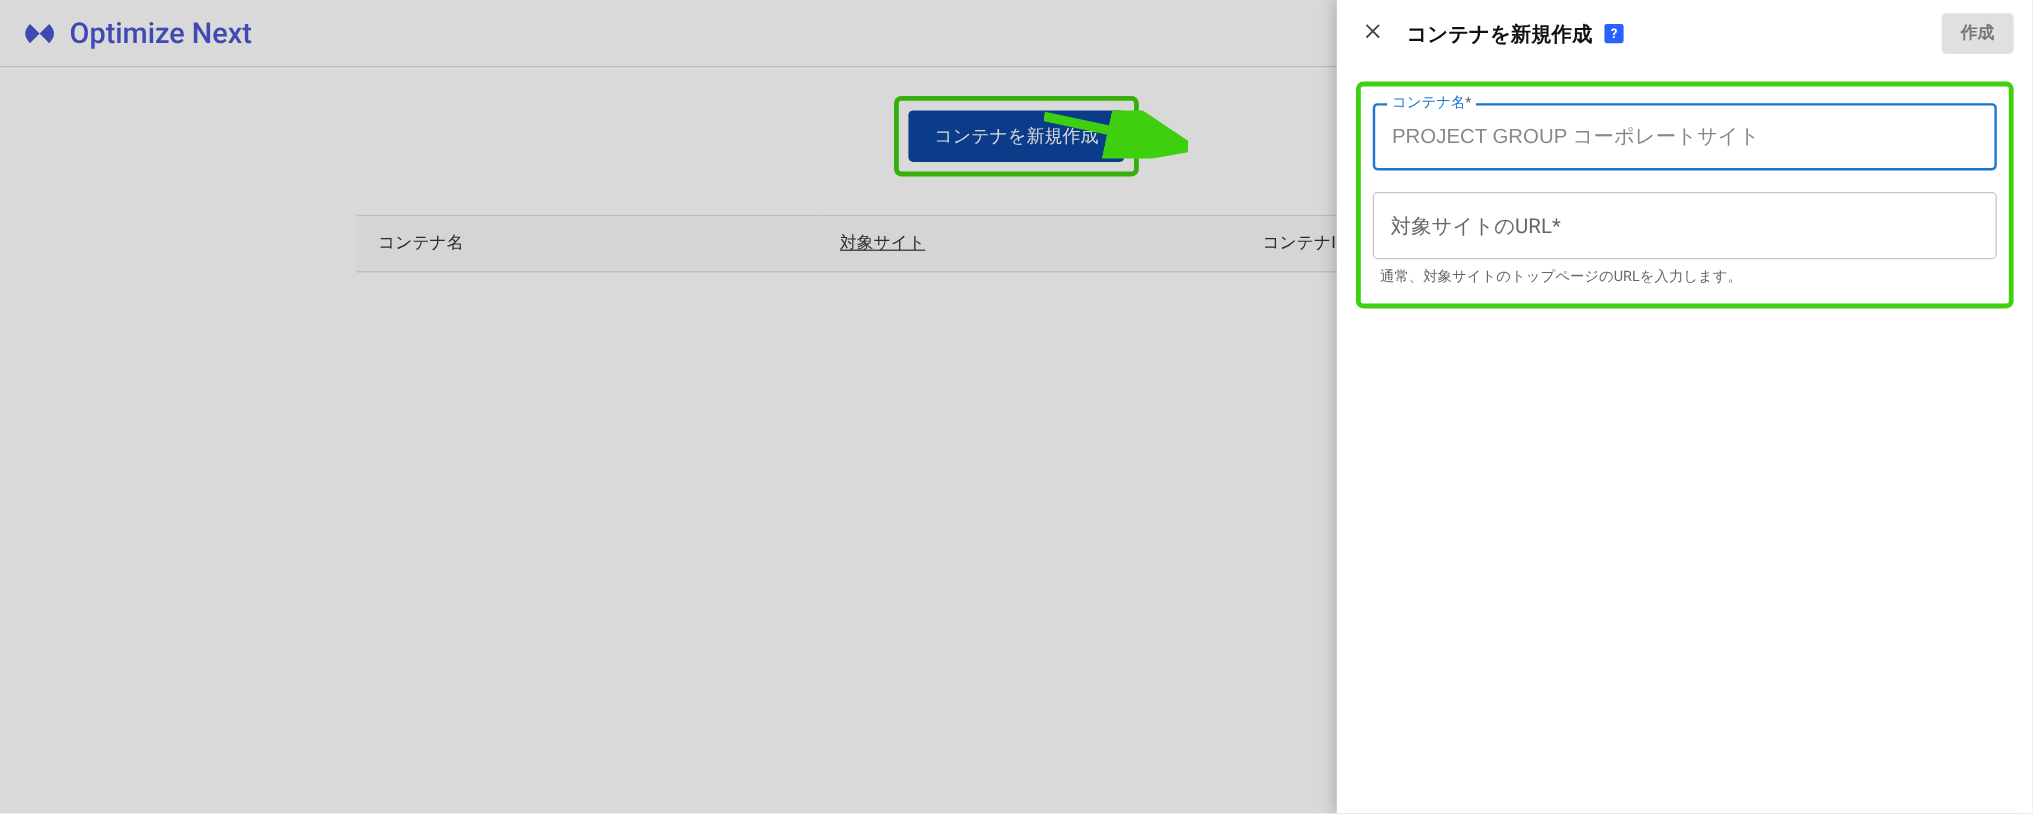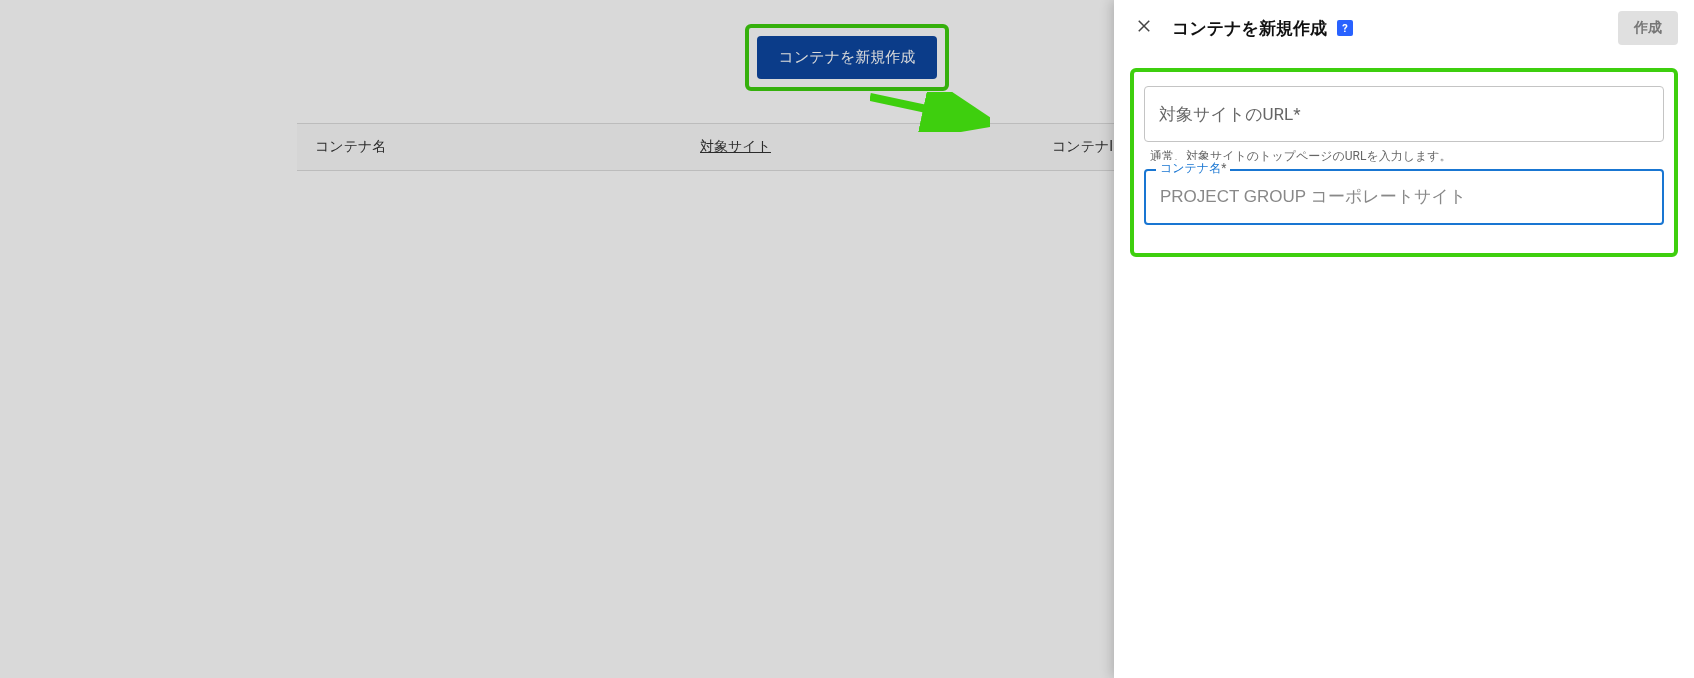--- a/index.html
+++ b/index.html
@@ -192,20 +192,29 @@
     .helper {
       font-size: 12px;
       color: #666;
       padding: 6px 6px 0 6px;
     }
   </style>
 </head>
 <body>
 
 <div class="background">
+  <div class="header">
+    <span class="logo-icon">
+      <svg viewBox="0 0 24 24" width="32" height="32">
+        <path fill="currentColor" d="M6 6 L12 12 L6 18 Q3 15 3 12 Q3 9 6 6 Z
+                                       M18 6 Q21 9 21 12 Q21 15 18 18 L12 12 Z"></path>
+      </svg>
+    </span>
+    <span class="logo-text">Optimize Next</span>
+  </div>
 
   <div class="main">
     <div class="new-button-wrapper">
       <span class="highlight-box-1">
         <button class="new-button">コンテナを新規作成</button>
       </span>
     </div>
 
     <table class="table">
       <thead>
@@ -236,32 +245,32 @@
         </svg>
     </span>
     <span class="panel-title">コンテナを新規作成</span>
     <span class="help-icon">?</span>
     <button class="create-button">作成</button>
   </div>
 
   <div class="panel-body">
     <div class="highlight-box-2">
 
+      <div class="field focused">
+        <span class="float-label">
+          <span>コンテナ名</span><span class="req">*</span>
+        </span>
+        <input class="input" type="text" placeholder="PROJECT GROUP コーポレートサイト" style="">
+      </div>
+
       <div class="field" style="margin-bottom:4px;">
         <div class="input" style="display:flex;align-items:center;">
           <span class="inline-label">
             <span>対象サイトのURL</span><span class="req">*</span>
           </span>
           <input type="text" style="border: none; outline: none; flex: 1 1 0%; font-size: 17px; margin-left: 4px;">
         </div>
         <div class="helper">通常、対象サイトのトップページのURLを入力します。</div>
       </div>
 
-      <div class="field focused">
-        <span class="float-label">
-          <span>コンテナ名</span><span class="req">*</span>
-        </span>
-        <input class="input" type="text" placeholder="PROJECT GROUP コーポレートサイト" style="">
-      </div>
-
     </div>
   </div>
 </div>
 
 </body></html>

